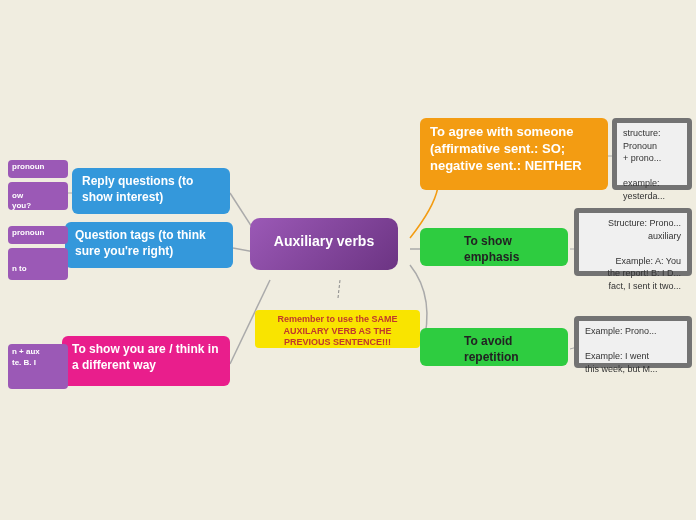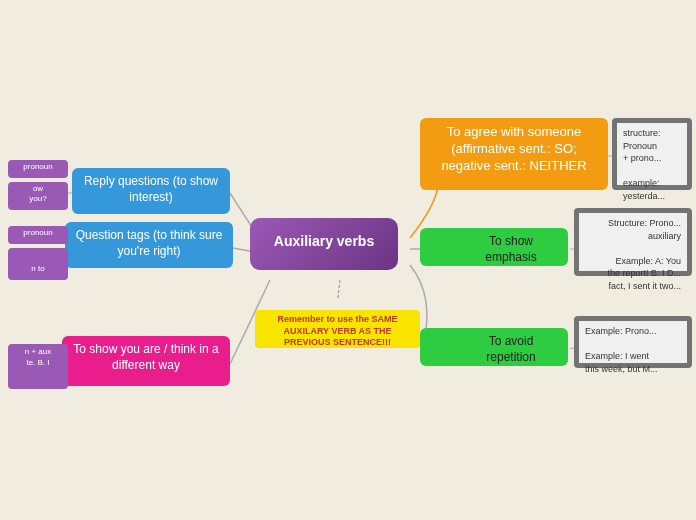--- a/index.html
+++ b/index.html
@@ -16,22 +16,21 @@
       top: 0; left: 0;
       width: 696px;
       height: 520px;
       pointer-events: none;
     }
     .node {
       position: absolute;
       border-radius: 6px;
       padding: 6px 10px;
       font-size: 12px;
-      font-weight: normal;
-      text-align: center;
+      font-weight: bold;
       line-height: 1.3;
     }
     .center-node {
       background: linear-gradient(135deg, #9b59b6, #6c3483);
       color: white;
       border-radius: 10px;
       font-size: 14px;
       font-weight: bold;
       padding: 14px 18px;
       text-align: center;
@@ -137,21 +136,21 @@
   <span>To show emphasis</span>
 </div>
 
 <div class="node green-node" style="left:420px; top:328px; width:148px; height:38px;">
   <span>To avoid repetition</span>
 </div>
 
 <div class="node small-purple" style="left:8px; top:160px; width:60px; height:18px; font-size:8px; padding:2px 4px;">
   pronoun
 </div>
-<div class="node small-purple" style="left:8px; top:182px; width:60px; height:28px; font-size:8px; padding:2px 4px; line-height:1.3;">
+<div class="node small-purple" style="left:8px; top:182px; width:60px; height:28px; font-size:8px; padding:9px 4px; line-height:1.3;">
   ow<br>you?
 </div>
 <div class="node small-purple" style="left:8px; top:226px; width:60px; height:18px; font-size:8px; padding:2px 4px;">
   pronoun
 </div>
 <div class="node small-purple" style="left:8px; top:248px; width:60px; height:18px; font-size:8px; padding:16px 4px;">
   n to
 </div>
 <div class="node small-purple" style="left:8px; top:344px; width:60px; height:45px; font-size:8px; padding:2px 4px; line-height:1.4;">
   n + aux<br>te. B. I

